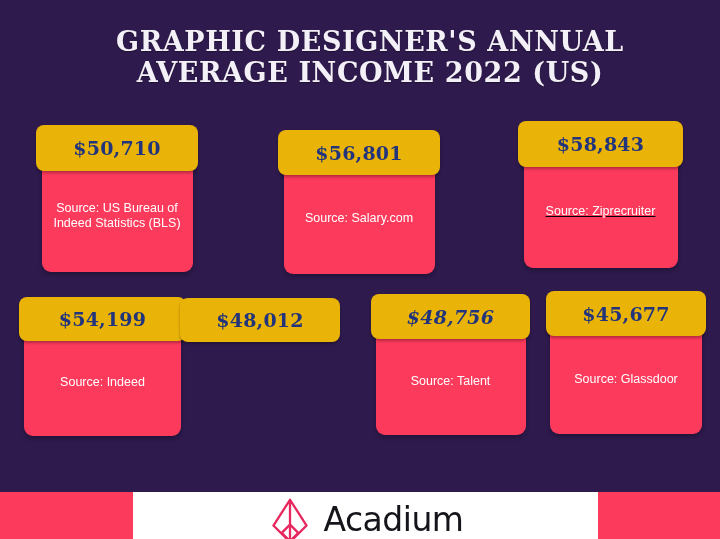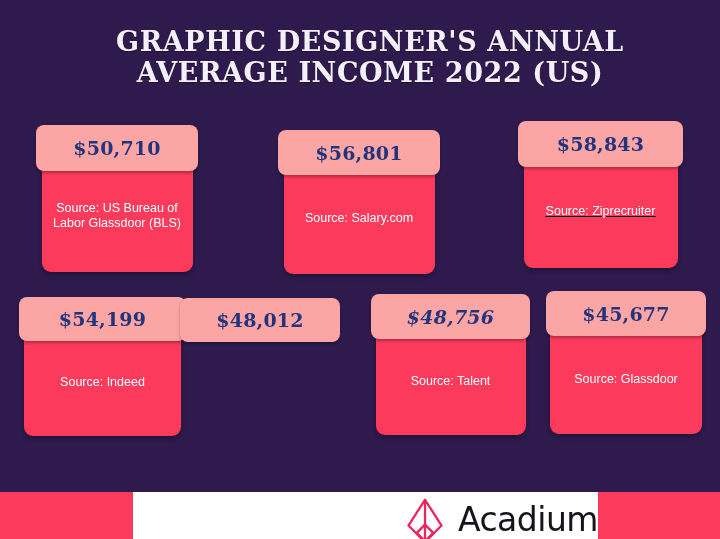--- a/index.html
+++ b/index.html
@@ -47,21 +47,21 @@
 
   
   .card {
     position: absolute;
     box-sizing: border-box;
   }
   .card-header {
     position: relative;
     box-sizing: border-box;
     width: 100%;
-    background: #fca5a5;
+    background: #eab308;
     border-radius: 8px;
     box-shadow: 0 2px 3px rgba(0,0,0,0.28);
     display: flex;
     align-items: center;
     justify-content: center;
     z-index: 3;
   }
   .card-amount {
     font-family: "DejaVu Serif", "Liberation Serif", serif;
     font-weight: bold;
@@ -104,21 +104,21 @@
   }
   .footer-white {
     position: absolute;
     left: 133px;
     top: 0;
     width: 465px;
     height: 47px;
     background: #ffffff;
     display: flex;
     align-items: center;
-    justify-content: flex-end;
+    justify-content: center;
   }
   .brand {
     display: flex;
     align-items: center;
     gap: 10px;
     transform: translateY(4px);
   }
   .brand-mark {
     display: block;
     width: 46px;
@@ -143,21 +143,21 @@
   <div class="title-block">
     <span class="title-line">GRAPHIC DESIGNER'S ANNUAL</span>
     <span class="title-line">AVERAGE INCOME 2022 (US)</span>
   </div>
 
   <div class="card" style="left:36px; top:125px; width:162px;">
     <div class="card-header" style="height:46px;">
       <span class="card-amount">$50,710</span>
     </div>
     <div class="card-body" style="width:151px; height:107px;">
-      <span class="card-source">Source: US Bureau of Labor Glassdoor (BLS)</span>
+      <span class="card-source">Source: US Bureau of Indeed Statistics (BLS)</span>
     </div>
   </div>
 
   <div class="card" style="left:278px; top:130px; width:162px;">
     <div class="card-header" style="height:45px;">
       <span class="card-amount">$56,801</span>
     </div>
     <div class="card-body" style="width:151px; height:105px;">
       <span class="card-source">Source: Salary.com</span>
     </div>

